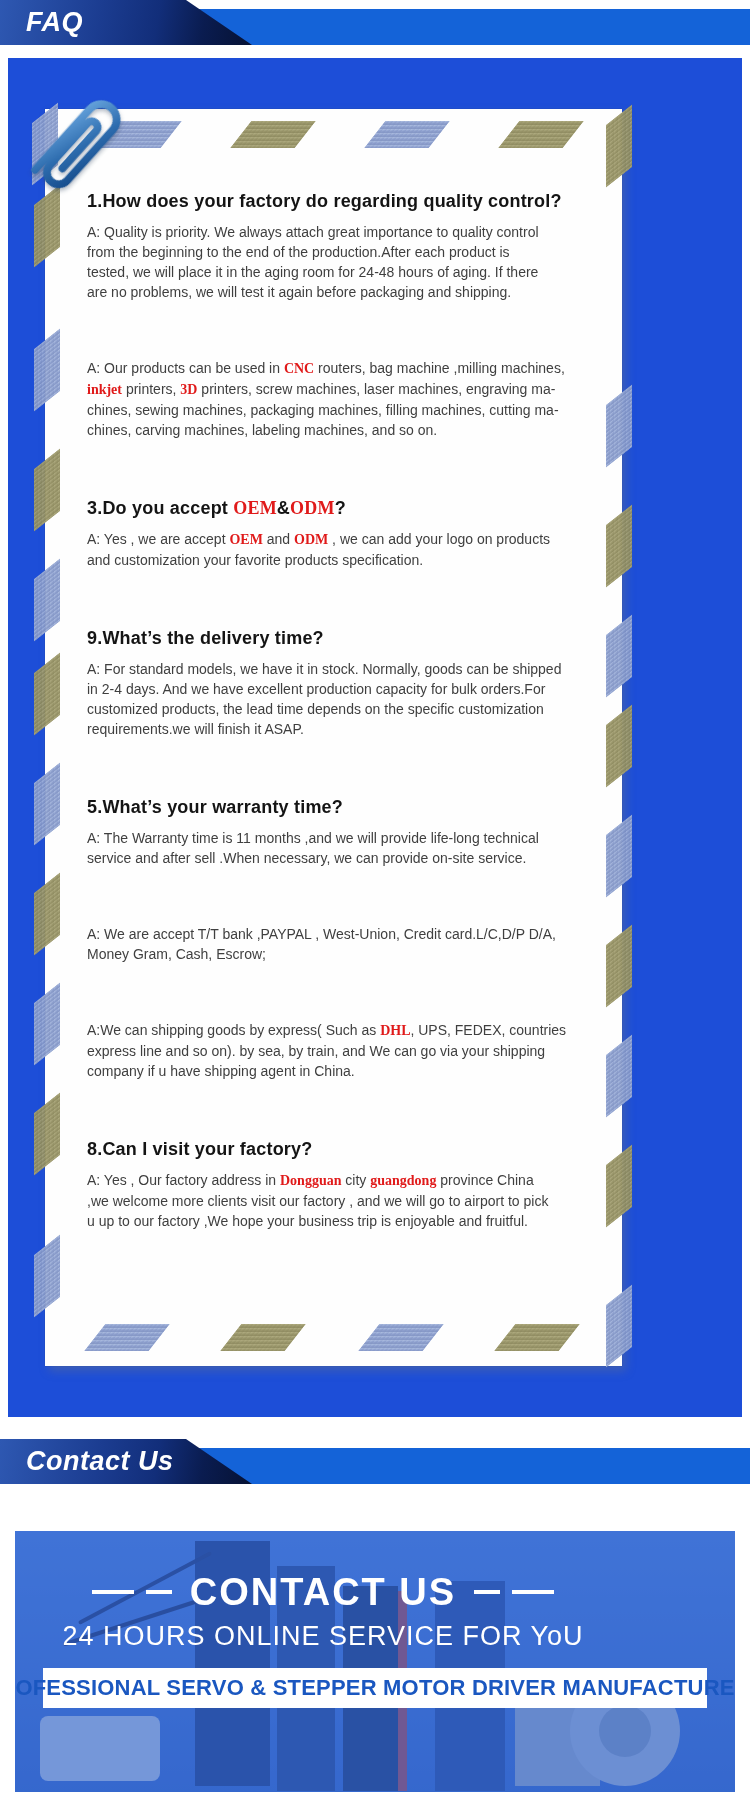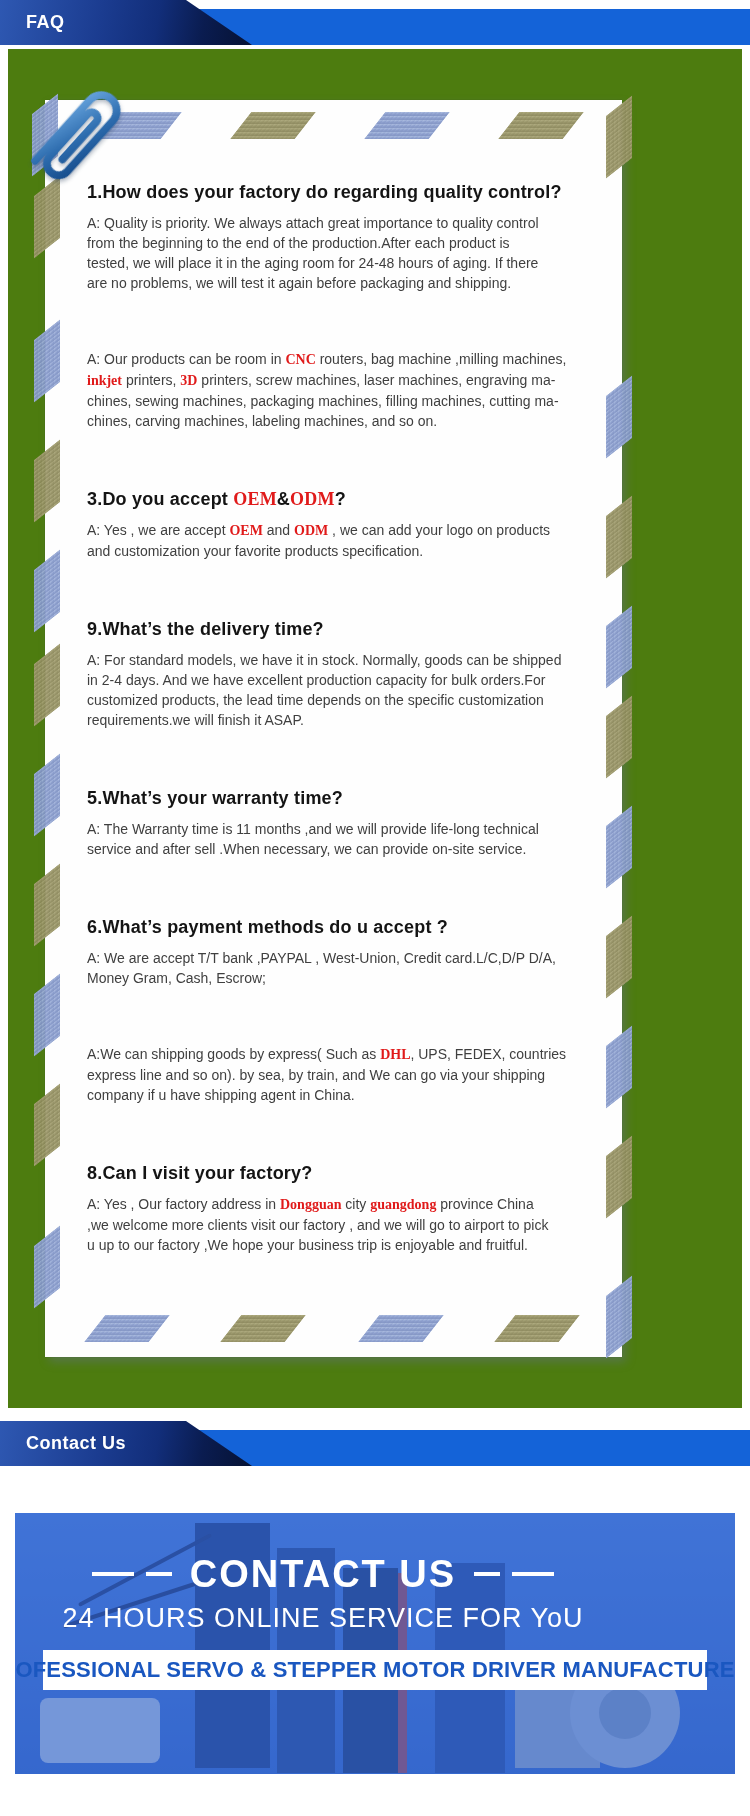--- a/index.html
+++ b/index.html
@@ -6,24 +6,24 @@
   body { background:#ffffff; font-family:"Liberation Sans", sans-serif; }
   .page { position:relative; width:750px; height:1816px; overflow:hidden; background:#ffffff; margin:0 auto; }
 
   
   .ribbon { position:relative; height:45px; width:750px; }
   .ribbon-bar { position:absolute; left:182px; right:0; top:9px; bottom:0; background:#1463d8; }
   .ribbon-left { position:absolute; left:0; top:0; bottom:0; width:252px;
     clip-path:polygon(0 0, 186px 0, 252px 100%, 0 100%);
     background:linear-gradient(100deg,#2e58b2 0%,#1b3c90 40%,#122e7a 62%,#0a1c50 80%,#061233 100%);
     display:flex; align-items:center; padding-left:26px; }
-  .ribbon-text { color:#ffffff; font-size:18px; font-weight:bold; letter-spacing:.5px; }
-
-  
-  .panel { margin:4px 8px; width:734px; height:1359px; background:#4d7c0f; padding-top:51px; }
+  .ribbon-text { color:#ffffff; font-size:27px; font-weight:bold; letter-spacing:.5px;font-style:italic; }
+
+  
+  .panel { margin:13px 8px; width:734px; height:1359px; background:#1d4ed8; padding-top:51px; }
 
   
   .card { position:relative; width:577px; height:1257px; margin:0 auto 0 37px; background:#fefefe;
     box-shadow:4px 5px 9px rgba(100,112,140,.45), 0 0 1px rgba(0,0,0,.25); }
   .faq-list { position:relative; z-index:1; padding:80px 14px 0 42px; }
   .faq-item { margin-bottom:56px; }
   .faq-question { font-size:18px; line-height:24px; font-weight:bold; color:#141414; margin-bottom:9px; letter-spacing:.2px; }
   .faq-answer { font-size:14px; line-height:20px; color:#3f3f3f; white-space:pre-wrap; }
   .red { color:#e01a1a; font-weight:bold;font-family:Liberation Serif, serif; }
 
@@ -80,21 +80,21 @@
       </svg>
       <div class="faq-list" id="faq-list">
           <div class="faq-item">
             <h3 class="faq-question"><span>1.How does your factory do regarding quality control?</span></h3>
             <p class="faq-answer"><span>A: Quality is priority. We always attach great importance to quality control
 from the beginning to the end of the production.After each product is
 tested, we will place it in the aging room for 24-48 hours of aging. If there
 are no problems, we will test it again before packaging and shipping.</span></p>
           </div>
           <div class="faq-item">
-            <p class="faq-answer"><span>A: Our products can be room in </span><span class="red">CNC</span><span> routers, bag machine ,milling machines,
+            <p class="faq-answer"><span>A: Our products can be used in </span><span class="red">CNC</span><span> routers, bag machine ,milling machines,
 </span><span class="red">inkjet</span><span> printers, </span><span class="red">3D</span><span> printers, screw machines, laser machines, engraving ma-
 chines, sewing machines, packaging machines, filling machines, cutting ma-
 chines, carving machines, labeling machines, and so on.</span></p>
           </div>
           <div class="faq-item">
             <h3 class="faq-question"><span>3.Do you accept </span><span class="red">OEM</span><span>&amp;</span><span class="red">ODM</span><span>?</span></h3>
             <p class="faq-answer"><span>A: Yes , we are accept </span><span class="red">OEM</span><span> and </span><span class="red">ODM</span><span> , we can add your logo on products
 and customization your favorite products specification.</span></p>
           </div>
           <div class="faq-item">
@@ -103,21 +103,20 @@
 in 2-4 days. And we have excellent production capacity for bulk orders.For
 customized products, the lead time depends on the specific customization
 requirements.we will finish it ASAP.</span></p>
           </div>
           <div class="faq-item">
             <h3 class="faq-question"><span>5.What’s your warranty time?</span></h3>
             <p class="faq-answer"><span>A: The Warranty time is 11 months ,and we will provide life-long technical
 service and after sell .When necessary, we can provide on-site service.</span></p>
           </div>
           <div class="faq-item">
-            <h3 class="faq-question"><span>6.What’s payment methods do u accept ?</span></h3>
             <p class="faq-answer"><span>A: We are accept T/T bank ,PAYPAL , West-Union, Credit card.L/C,D/P D/A,
 Money Gram, Cash, Escrow;</span></p>
           </div>
           <div class="faq-item">
             <p class="faq-answer"><span>A:We can shipping goods by express( Such as </span><span class="red">DHL</span><span>, UPS, FEDEX, countries
 express line and so on). by sea, by train, and We can go via your shipping
 company if u have shipping agent in China.</span></p>
           </div>
           <div class="faq-item">
             <h3 class="faq-question"><span>8.Can I visit your factory?</span></h3>

